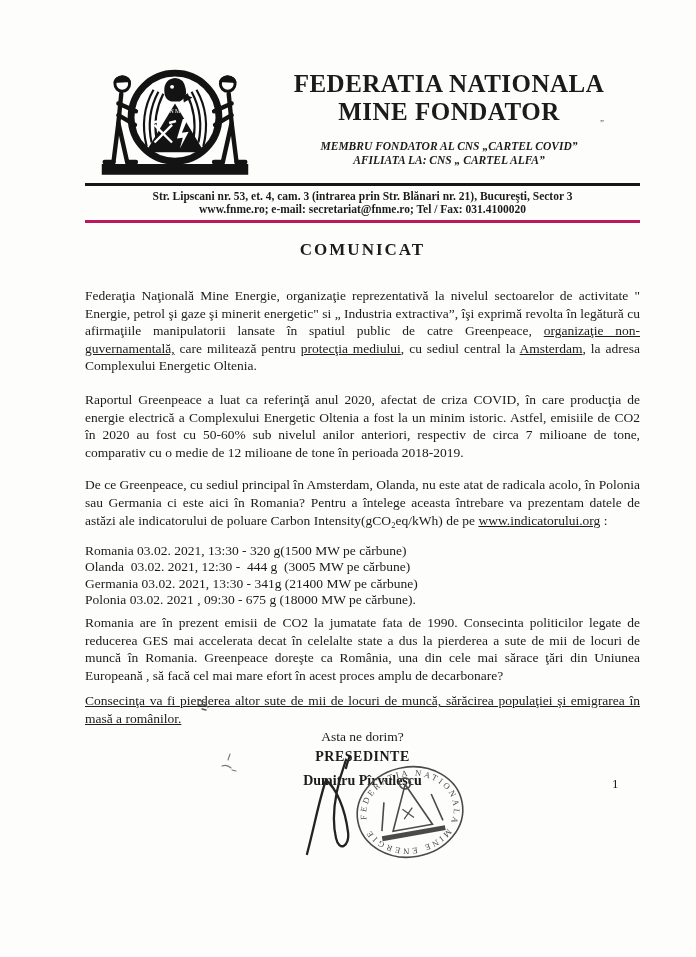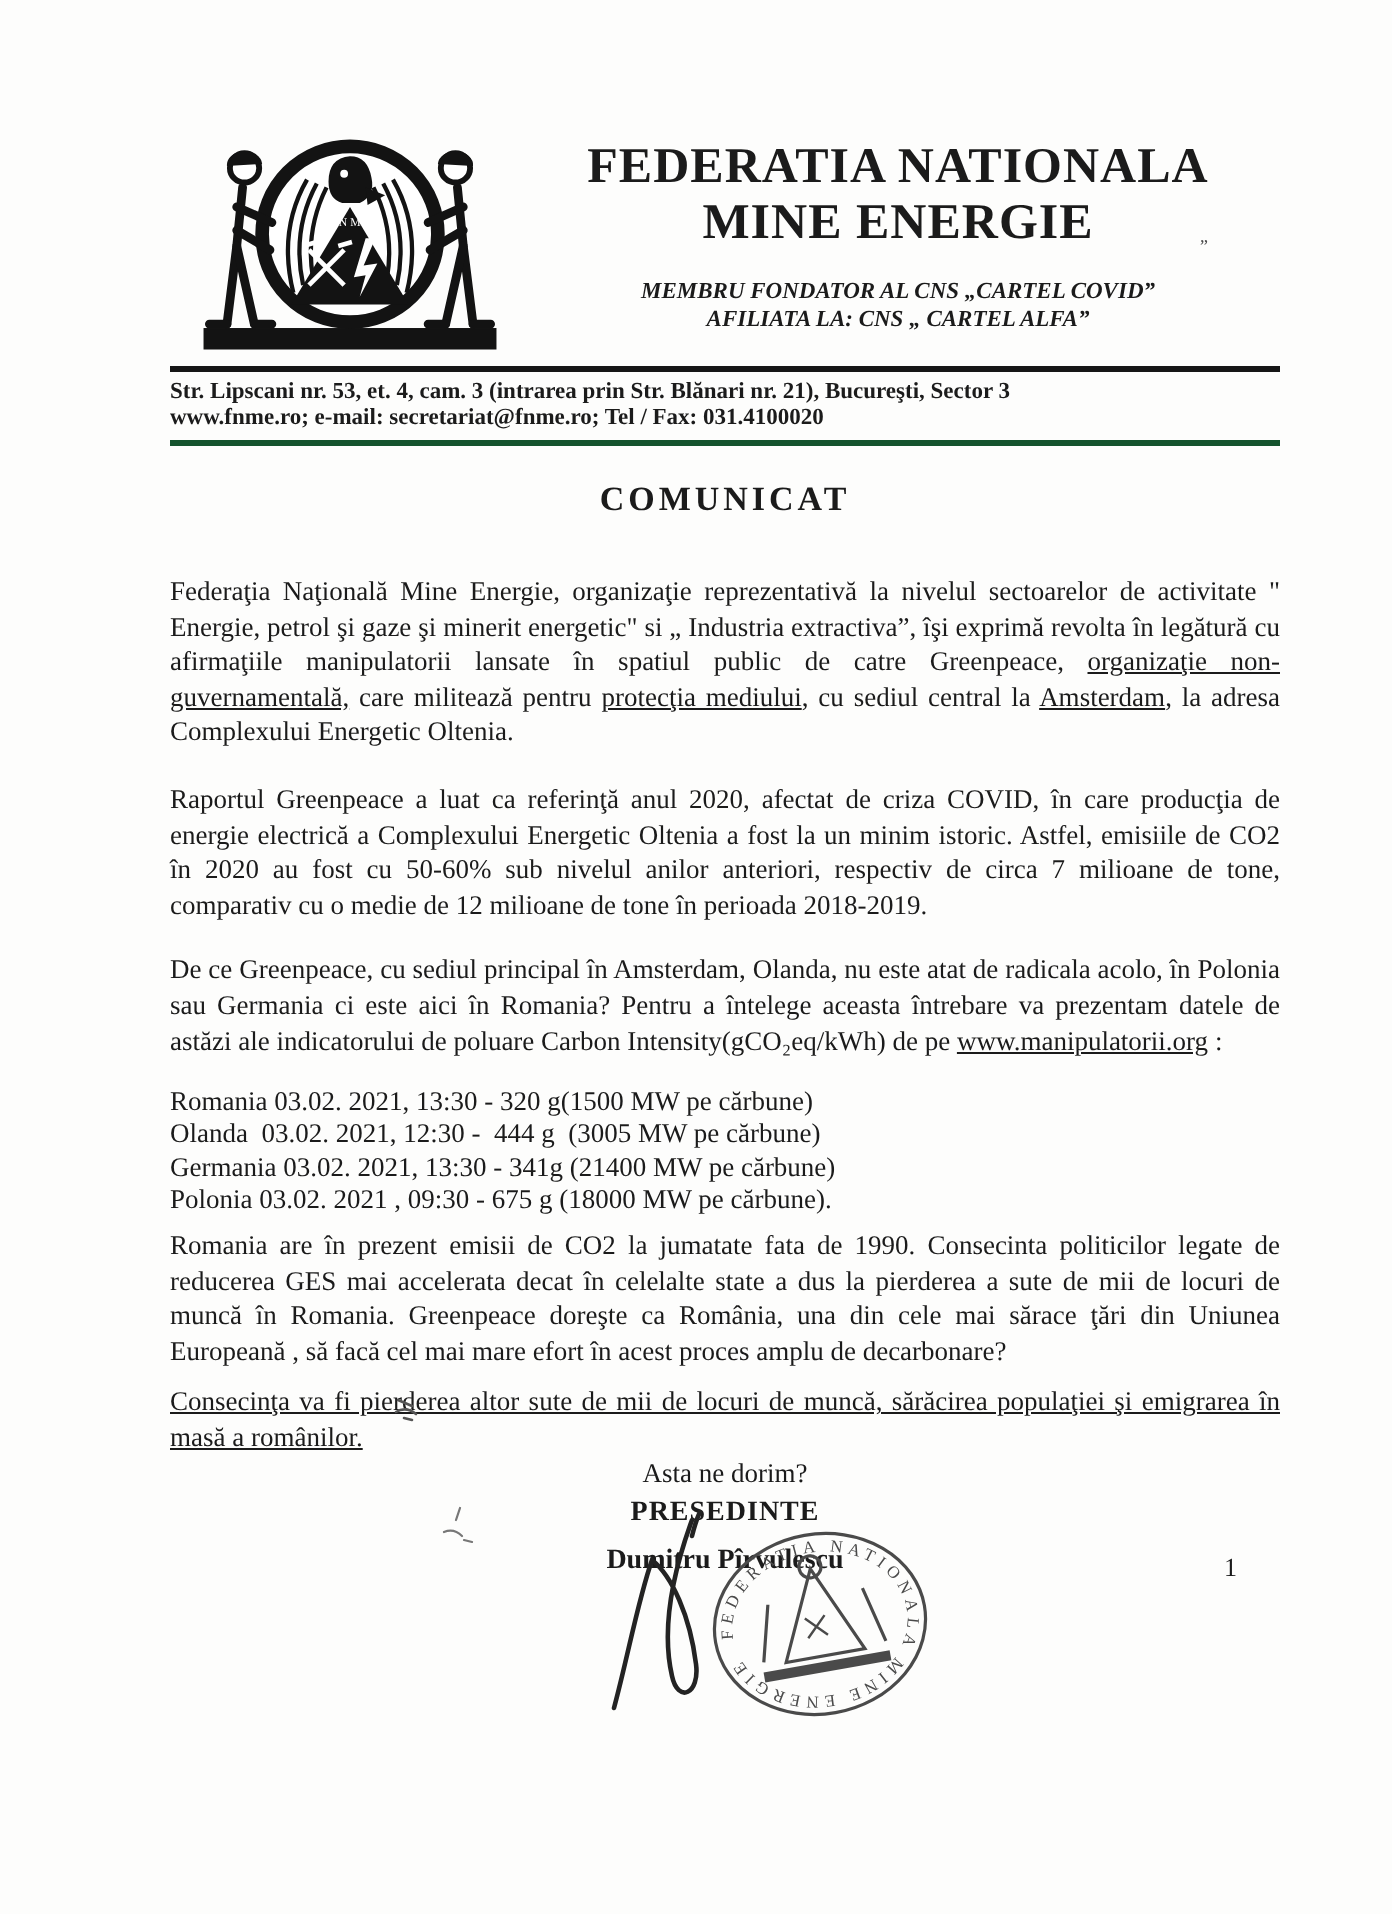--- a/index.html
+++ b/index.html
@@ -12,22 +12,22 @@
   
   .header{position:absolute;top:64px;left:92px;width:548px;display:flex;}
   .logo{width:166px;height:118px;flex:none;}
   .title-block{flex:1;text-align:center;padding-top:6px;}
   .org-line{font-size:25px;font-weight:bold;letter-spacing:0.5px;line-height:28px;}
   .membership{margin-top:13px;font-style:italic;font-weight:bold;font-size:11.5px;line-height:14px;}
   .scan-mark{position:absolute;color:#4a4a4a;}
   
   .address{
     position:absolute;top:183px;left:85px;width:555px;
-    border-top:3px solid #161616;border-bottom:3px solid #14532d;
-    padding:4px 0 4px 0;font-weight:bold;
+    border-top:3px solid #161616;border-bottom:3px solid #be185d;
+    padding:4px 0 4px 0;text-align:center;font-weight:bold;
     font-size:11.5px;line-height:13px;
   }
   
   .content{position:absolute;top:240px;left:85px;width:555px;}
   .doc-title{text-align:center;font-size:17px;font-weight:bold;letter-spacing:2px;margin:0 0 27px 0;}
   .para{margin:0;font-size:13.5px;line-height:17.6px;text-align:justify;}
   .p1{margin-bottom:16px;}
   .p2{margin-bottom:15px;}
   .p3{margin-bottom:14px;}
   .p4{margin-bottom:8px;}
@@ -97,21 +97,21 @@
           <path d="M143,52 L126,62"></path>
           <path d="M143,60 L134,100"></path>
           <path d="M148,100 L157,100 M134,100 L125,100"></path>
         </g>
         <circle cx="139" cy="20" r="7.5" fill="#ffffff" stroke="#131313" stroke-width="3"></circle>
         <path d="M130,18 a9,7 0 0 1 18,1" fill="#131313"></path>
       </svg>
     </div>
     <div class="title-block">
       <div class="org-line">FEDERATIA NATIONALA</div>
-      <div class="org-line">MINE ENERGIE</div>
+      <div class="org-line">MINE FONDATOR</div>
       <div class="membership">
         <div>MEMBRU FONDATOR AL CNS „CARTEL COVID”</div>
         <div>AFILIATA LA: CNS „ CARTEL ALFA”</div>
       </div>
     </div>
   </div>
 
   <div class="scan-mark" style="left:600px;top:118px;font-size:9px;">”</div>
 
   <div class="address">
@@ -119,21 +119,21 @@
     <div>www.fnme.ro; e-mail: secretariat@fnme.ro; Tel / Fax: 031.4100020</div>
   </div>
 
   <div class="content">
     <div class="doc-title">COMUNICAT</div>
 
     <p class="para p1"><span>Federaţia Naţională Mine Energie, organizaţie reprezentativă la nivelul sectoarelor de activitate " Energie, petrol şi gaze şi minerit energetic" si „ Industria extractiva”, îşi exprimă revolta în legătură cu afirmaţiile manipulatorii lansate în spatiul public de catre Greenpeace, </span><span class="u">organizaţie non-guvernamentală,</span><span> care militează pentru </span><span class="u">protecţia mediului</span><span>, cu sediul central la </span><span class="u">Amsterdam</span><span>, la adresa Complexului Energetic Oltenia.</span></p>
 
     <p class="para p2">Raportul Greenpeace a luat ca referinţă anul 2020, afectat de criza COVID, în care producţia de energie electrică a Complexului Energetic Oltenia a fost la un minim istoric. Astfel, emisiile de CO2 în 2020 au fost cu 50-60% sub nivelul anilor anteriori, respectiv de circa 7 milioane de tone, comparativ cu o medie de 12 milioane de tone în perioada 2018-2019.</p>
 
-    <p class="para p3"><span>De ce Greenpeace, cu sediul principal în Amsterdam, Olanda, nu este atat de radicala acolo, în Polonia sau Germania ci este aici în Romania? Pentru a întelege aceasta întrebare va prezentam datele de astăzi ale indicatorului de poluare Carbon Intensity(gCO₂eq/kWh) de pe </span><span class="u">www.manipulatorii.org</span><span> :</span></p>
+    <p class="para p3"><span>De ce Greenpeace, cu sediul principal în Amsterdam, Olanda, nu este atat de radicala acolo, în Polonia sau Germania ci este aici în Romania? Pentru a întelege aceasta întrebare va prezentam datele de astăzi ale indicatorului de poluare Carbon Intensity(gCO₂eq/kWh) de pe </span><span class="u">www.indicatorului.org</span><span> :</span></p>
 
     <div class="data-list">
         <div class="data-line">Romania 03.02. 2021, 13:30 - 320 g(1500 MW pe cărbune)</div>
         <div class="data-line">Olanda  03.02. 2021, 12:30 -  444 g  (3005 MW pe cărbune)</div>
         <div class="data-line">Germania 03.02. 2021, 13:30 - 341g (21400 MW pe cărbune)</div>
         <div class="data-line">Polonia 03.02. 2021 , 09:30 - 675 g (18000 MW pe cărbune).</div>
       </div>
 
     <p class="para p4">Romania are în prezent emisii de CO2 la jumatate fata de 1990. Consecinta politicilor legate de reducerea GES mai accelerata decat în celelalte state a dus la pierderea a sute de mii de locuri de muncă în Romania. Greenpeace doreşte ca România, una din cele mai sărace ţări din Uniunea Europeană , să facă cel mai mare efort în acest proces amplu de decarbonare?</p>
 

